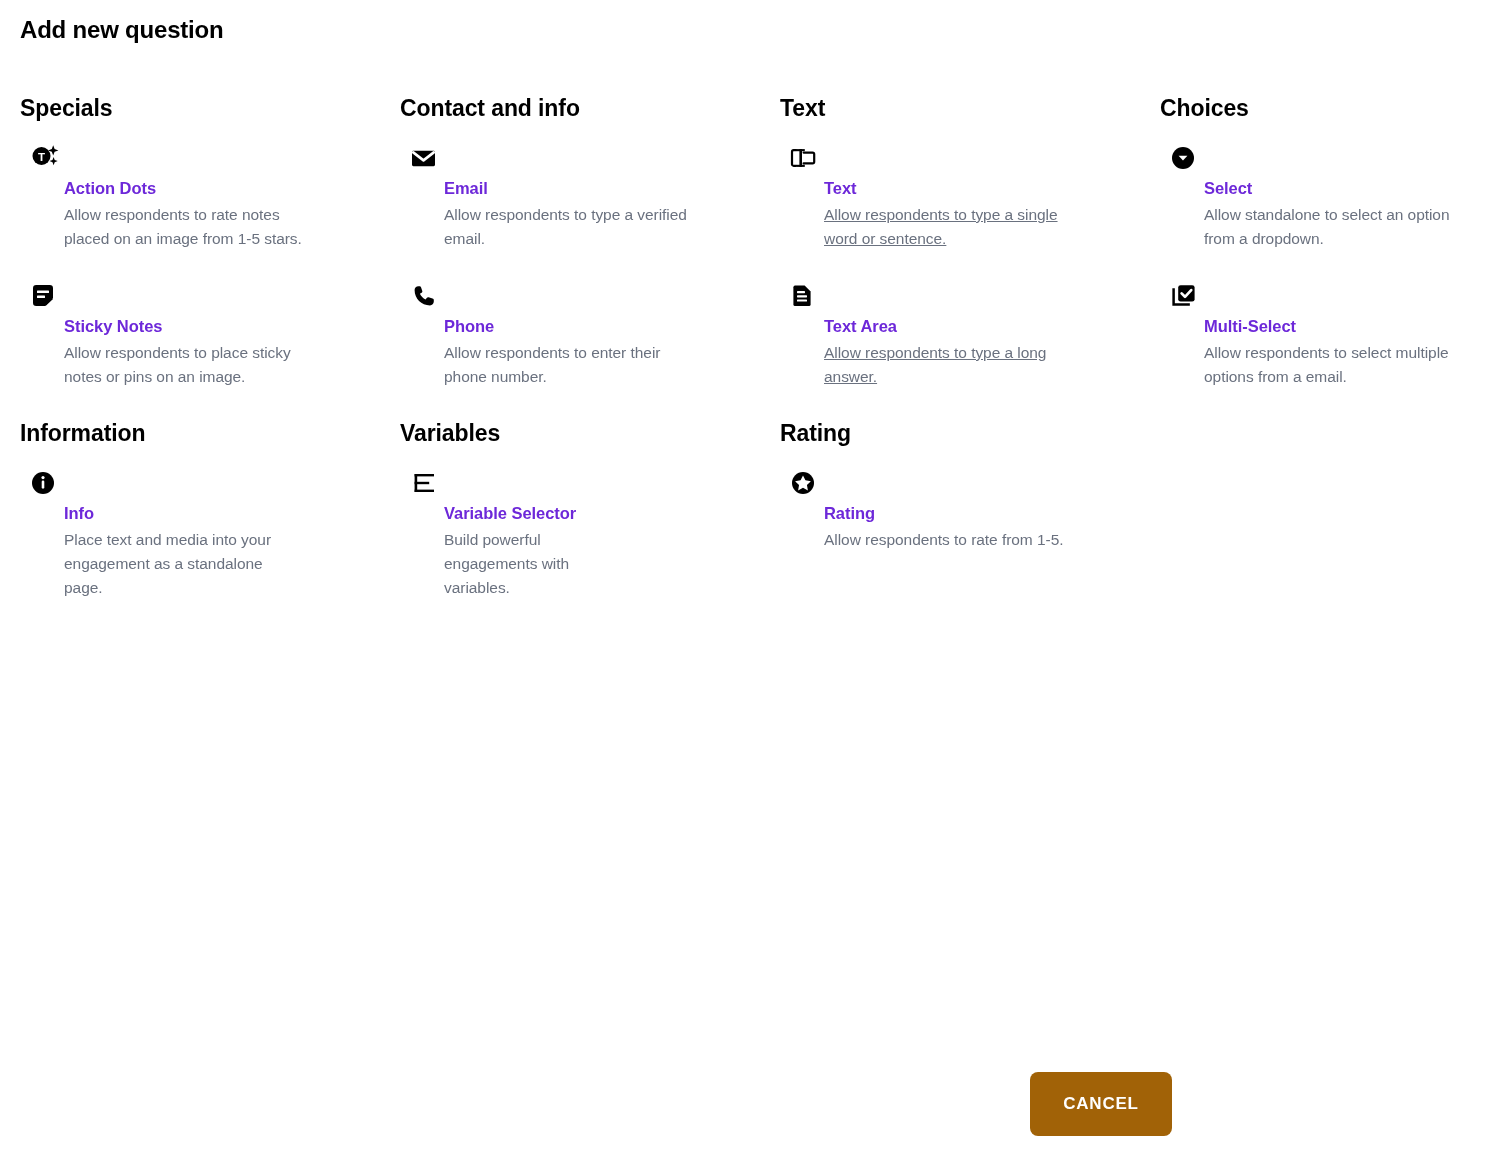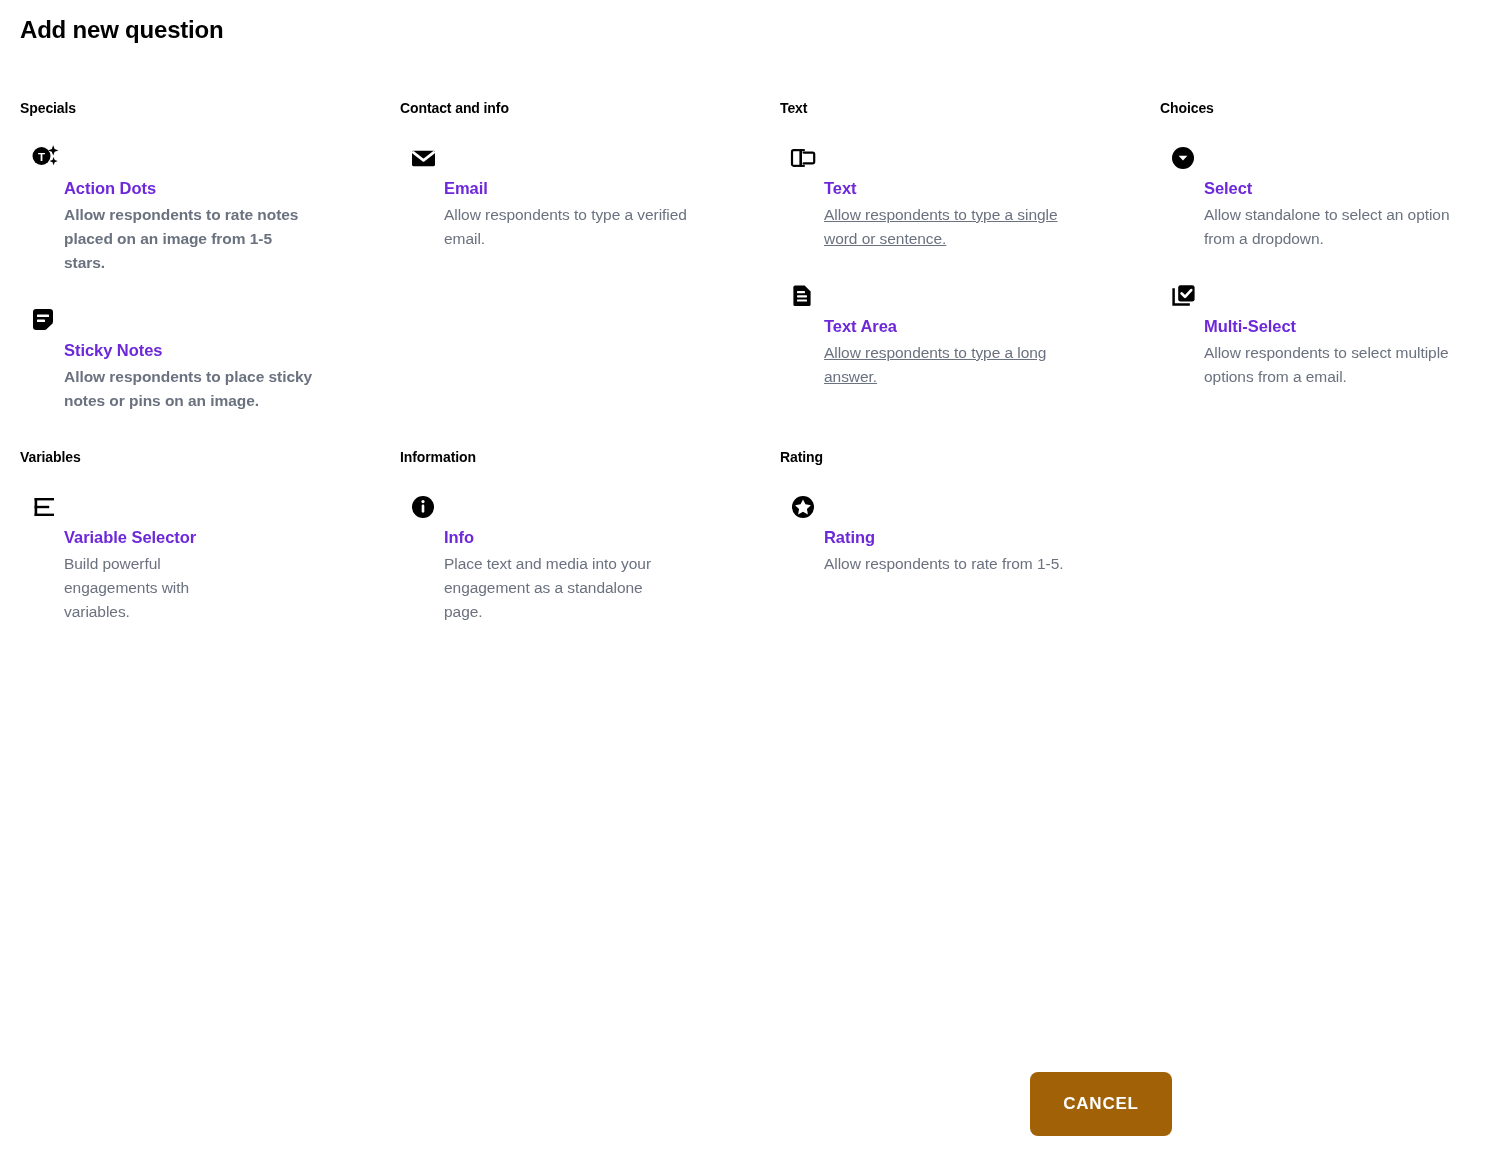--- a/index.html
+++ b/index.html
@@ -52,21 +52,21 @@
 
   .col {
     width: 380px;
     box-sizing: border-box;
     padding-left: 20px;
     padding-right: 8px;
   }
   .col.col-last { width: 336px; }
 
   .group-title {
-    font-size: 14px;
+    font-size: 23px;
     font-weight: 700;
     color: #000000;
     letter-spacing: -0.1px;
     margin: 0 0 22px 0;
     height: 24px;
     line-height: 24px;
   }
 
   .items { display: block; }
 
@@ -108,21 +108,21 @@
 
   .item-desc {
     font-size: 15.5px;
     font-weight: 400;
     color: #6a717f;
     line-height: 24px;
     letter-spacing: -0.05px;
   }
 
   
-  .col-specials .item-desc { max-width: 250px; font-weight: bold; }
+  .col-specials .item-desc { max-width: 250px; }
   .col-contact .item-desc  { max-width: 250px; }
   .col-text .item-desc     { max-width: 250px; text-decoration: underline; }
   .col-choices .item-desc  { max-width: 258px; }
   .col-variables .item-desc{ max-width: 150px; }
   .col-information .item-desc { max-width: 232px; }
   .col-rating .item-desc   { max-width: 240px; }
 
   .cancel-button {
     position: absolute;
     right: 20px;
@@ -201,20 +201,31 @@
                 <path d="M2 7.2 A1.4 1.4 0 0 1 3.4 5.8 H23.6 A1.4 1.4 0 0 1 25 7.2 V19.8 A1.4 1.4 0 0 1 23.6 21.2 H3.4 A1.4 1.4 0 0 1 2 19.8 Z" fill="#000"></path>
                 <path d="M3.2 7.4 L13.5 15.4 L23.8 7.4" fill="none" stroke="#fff" stroke-width="2.6" stroke-linejoin="round" stroke-linecap="round"></path>
               </svg>
             </span>
             <div class="item-body">
               <div class="item-title">Email</div>
               <div class="item-desc">Allow respondents to type a verified email.</div>
             </div>
           </div>
 
+          <div class="item">
+            <span class="item-icon">
+              <svg width="27" height="27" viewBox="0 0 27 27">
+                <path d="M8.4 3.2 C6.3 3.2 4.6 4.9 4.6 7.0 C4.6 15.6 11.4 22.4 20.0 22.4 C22.1 22.4 23.8 20.7 23.8 18.6 L23.8 17.1 C23.8 16.3 23.3 15.6 22.5 15.4 L18.6 14.2 C17.9 14.0 17.1 14.3 16.7 14.9 L15.6 16.6 C13.0 15.3 11.0 13.3 9.9 10.8 L11.6 9.7 C12.2 9.3 12.5 8.6 12.3 7.9 L11.1 4.4 C10.9 3.7 10.2 3.2 9.4 3.2 Z" fill="#000"></path>
+              </svg>
+            </span>
+            <div class="item-body">
+              <div class="item-title">Phone</div>
+              <div class="item-desc">Allow respondents to enter their phone number.</div>
+            </div>
+          </div>
 
         </div>
       </div>
 
       <div class="col col-text">
         <div class="group-title">Text</div>
         <div class="items">
 
           <div class="item">
             <span class="item-icon">
@@ -282,20 +293,41 @@
             </div>
           </div>
 
         </div>
       </div>
 
     </div>
 
     <div class="row row-two">
 
+      <div class="col col-information">
+        <div class="group-title">Information</div>
+        <div class="items">
+
+          <div class="item">
+            <span class="item-icon">
+              <svg width="26" height="26" viewBox="0 0 26 26">
+                <circle cx="13" cy="13" r="11" fill="#000"></circle>
+                <rect x="11.7" y="10.6" width="2.6" height="8.0" rx="1.2" fill="#fff"></rect>
+                <circle cx="13" cy="7.6" r="1.6" fill="#fff"></circle>
+              </svg>
+            </span>
+            <div class="item-body">
+              <div class="item-title">Info</div>
+              <div class="item-desc">Place text and media into your engagement as a standalone page.</div>
+            </div>
+          </div>
+
+        </div>
+      </div>
+
       <div class="col col-variables">
         <div class="group-title">Variables</div>
         <div class="items">
 
           <div class="item">
             <span class="item-icon">
               <svg width="28" height="26" viewBox="0 0 28 26">
                 <rect x="4.6" y="4.0" width="2.6" height="18" fill="#000"></rect>
                 <rect x="4.6" y="4.0" width="19.4" height="2.4" fill="#000"></rect>
                 <rect x="4.6" y="11.8" width="14.6" height="2.4" fill="#000"></rect>
@@ -304,41 +336,20 @@
             </span>
             <div class="item-body">
               <div class="item-title">Variable Selector</div>
               <div class="item-desc">Build powerful engagements with variables.</div>
             </div>
           </div>
 
         </div>
       </div>
 
-      <div class="col col-information">
-        <div class="group-title">Information</div>
-        <div class="items">
-
-          <div class="item">
-            <span class="item-icon">
-              <svg width="26" height="26" viewBox="0 0 26 26">
-                <circle cx="13" cy="13" r="11" fill="#000"></circle>
-                <rect x="11.7" y="10.6" width="2.6" height="8.0" rx="1.2" fill="#fff"></rect>
-                <circle cx="13" cy="7.6" r="1.6" fill="#fff"></circle>
-              </svg>
-            </span>
-            <div class="item-body">
-              <div class="item-title">Info</div>
-              <div class="item-desc">Place text and media into your engagement as a standalone page.</div>
-            </div>
-          </div>
-
-        </div>
-      </div>
-
       <div class="col col-rating">
         <div class="group-title">Rating</div>
         <div class="items">
 
           <div class="item">
             <span class="item-icon">
               <svg width="26" height="26" viewBox="0 0 26 26">
                 <circle cx="13" cy="13" r="11" fill="#000"></circle>
                 <path d="M13 5.4 L15.45 10.35 L20.9 11.15 L16.95 15.0 L17.9 20.45 L13 17.85 L8.1 20.45 L9.05 15.0 L5.1 11.15 L10.55 10.35 Z" fill="#fff"></path>
               </svg>

